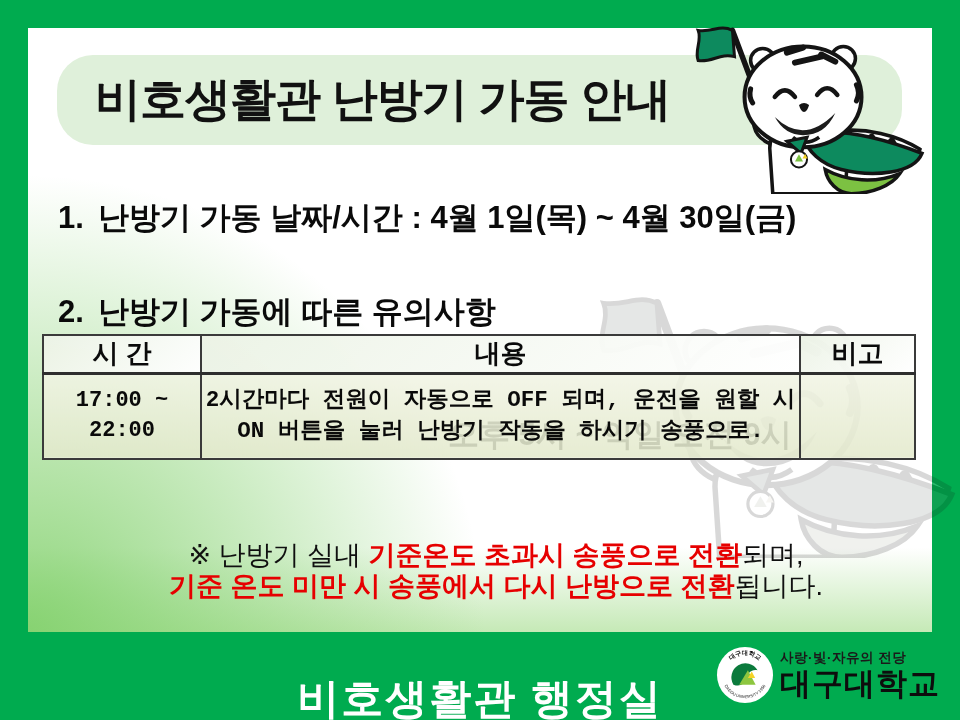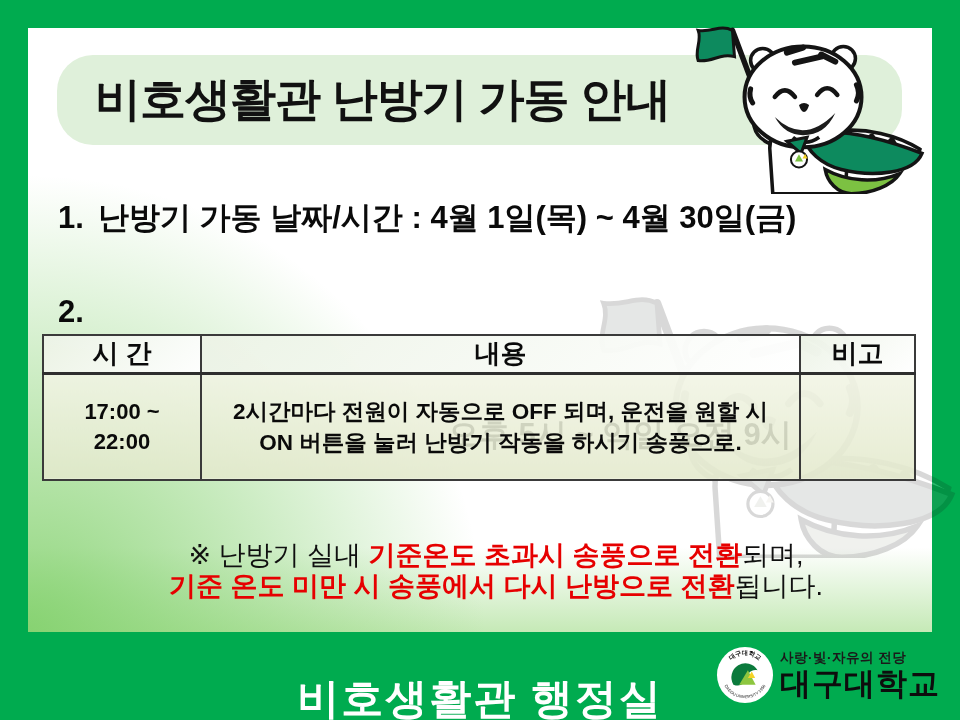--- a/index.html
+++ b/index.html
@@ -40,22 +40,23 @@
   col.c-time   { width:158px; }
   col.c-cont   { width:599px; }
   col.c-remark { width:115px; }
   th, td { border:2px solid #3a3a3a; text-align:center; vertical-align:middle; color:#0a0a0a; }
   thead th {
     height:38px; font-size:26px; font-weight:bold;
     background:linear-gradient(135deg, rgba(236,243,230,0.95), rgba(255,255,255,0.95));
     border-bottom:3px solid #2e2e2e;
   }
   tr.band td {
-    height:107px;
+    height:86px;
     background:linear-gradient(180deg, rgba(241,244,228,0.88), rgba(227,233,204,0.88));
+    font-family:Liberation Mono, monospace;
   }
   tr.plain td { height:82px; background:rgba(255,255,255,0.55); }
   td.t-time { font-size:22px; font-weight:bold; line-height:30px; }
   td.t-cont { font-size:22.5px; font-weight:bold; line-height:31px; }
 
   .note { position:absolute; left:16px; top:512px; width:904px; text-align:center; z-index:2;
           font-size:27px; line-height:31px; color:#101010; }
   .note .red { color:#E60000; font-weight:bold; }
 
   .footer-bar { position:absolute; left:0; top:632px; width:960px; height:88px; background:#00AB4F; }
@@ -121,20 +122,21 @@
     </svg>
 
     <div class="list">
       <div class="list-item">
         <span class="list-num">1.</span>
         <span>난방기 가동 날짜/시간 : 4월 1일(목) ~ 4월 30일(금)</span>
       </div>
       <div class="list-cont">오후 5시 ~ 익일 오전 9시</div>
       <div class="list-item second">
         <span class="list-num">2.</span>
+        <span>난방기 가동에 따른 유의사항</span>
       </div>
     </div>
 
     <div class="tbl-wrap">
       <table>
         <colgroup>
             <col class="c-time">
             <col class="c-cont">
             <col class="c-remark">
           </colgroup>

